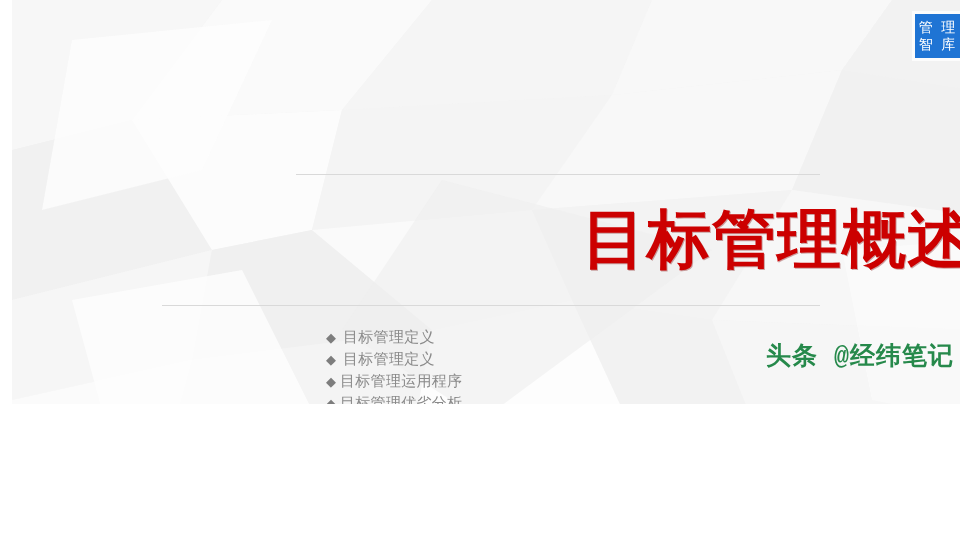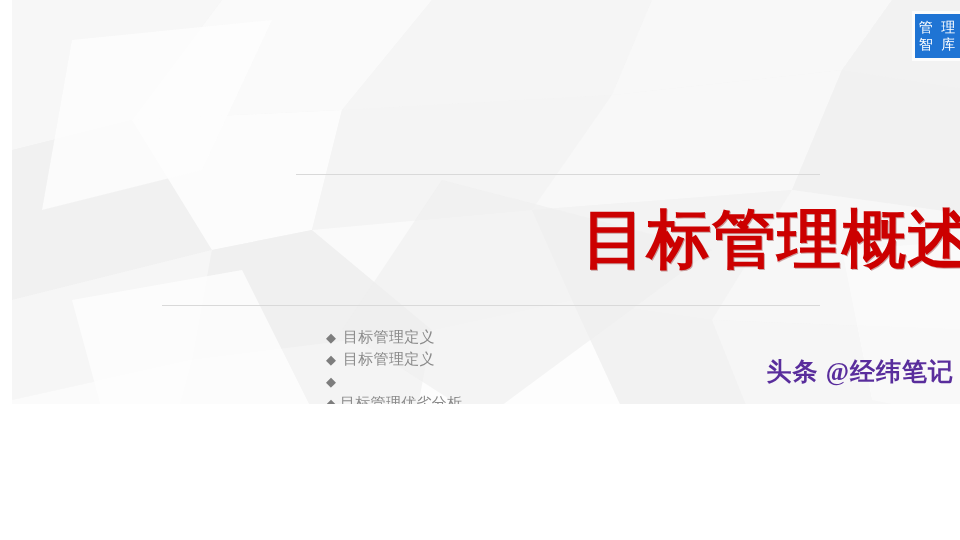--- a/index.html
+++ b/index.html
@@ -136,26 +136,26 @@
   .bullet-item .bullet-text {
     letter-spacing: 0.3px;
   }
   
   .bullet-item.indent .bullet-mark { margin-right: 7px; }
 
   
   #watermark {
     position: absolute;
     right: 18px;
-    bottom: 16px;
-    color: #4c1d95;
+    bottom: 32px;
+    color: #15803d;
     font-size: 25px;
     font-weight: bold;
     letter-spacing: 1px;
-    font-family: Liberation Serif, serif;
+    font-family: Liberation Mono, monospace;
     white-space: nowrap;
     opacity: 0.92;
   }
 </style>
 </head>
 <body>
 
 <div id="slide">
 
   <svg id="bg-polygons" viewBox="0 0 960 540" preserveAspectRatio="none">
@@ -208,20 +208,21 @@
     <div class="bullet-item indent">
       <span class="bullet-mark">◆</span>
       <span class="bullet-text">目标管理定义</span>
     </div>
     <div class="bullet-item indent">
       <span class="bullet-mark">◆</span>
       <span class="bullet-text">目标管理定义</span>
     </div>
     <div class="bullet-item">
       <span class="bullet-mark">◆</span>
+      <span class="bullet-text">目标管理运用程序</span>
     </div>
     <div class="bullet-item">
       <span class="bullet-mark">◆</span>
       <span class="bullet-text">目标管理优劣分析</span>
     </div>
   </div>
 
   <div id="watermark">头条 @经纬笔记</div>
 
 </div>

